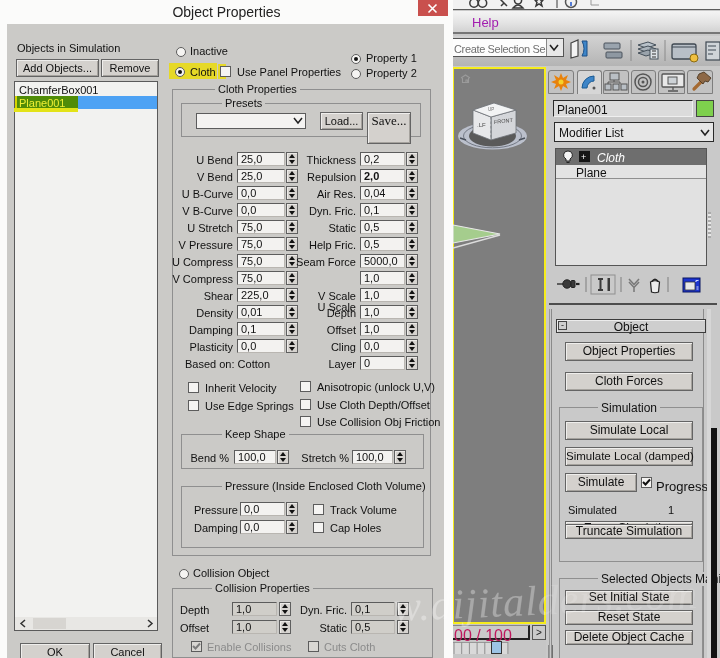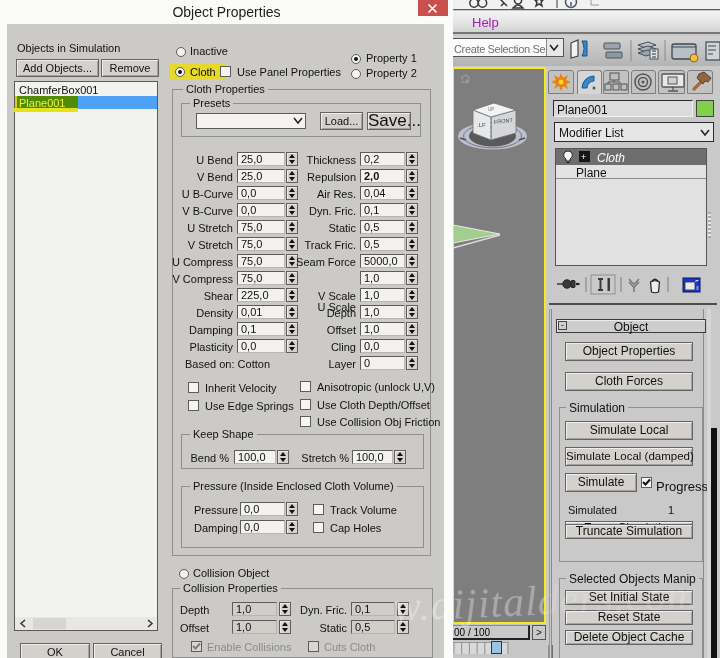--- a/index.html
+++ b/index.html
@@ -1,19 +1,19 @@
 <!DOCTYPE html>
 <html><head><meta charset="utf-8"><style>
 * { margin:0; padding:0; box-sizing:border-box; }
 html,body { width:720px; height:658px; overflow:hidden; }
 body { font-family:"Liberation Sans", sans-serif; font-size:11px; color:#1a1a1a; background:#c9c9c9; position:relative; }
 .abs { position:absolute; }
 .btn { position:absolute; background:#d4d1cd; border:1px solid #646464; text-align:center; color:#111; box-shadow:inset 1px 1px 0 #efeeec, inset -1px -1px 0 #a5a29d; white-space:nowrap; }
 .gbox { position:absolute; border:1px solid #8f8f8f; }
-.glab { position:absolute; background:#cbcac7; padding:0 3px; font-size:11px; color:#111; white-space:nowrap; }
+.glab { position:absolute; background:#cbcac7; padding:0 3px; font-size:11px; color:#111; white-space:nowrap;margin-left:32px; }
 .field { position:absolute; background:#f3f2f0; border:1px solid #5c5c5c; border-bottom-color:#b9b6b1; border-right-color:#b9b6b1; font-size:11px; color:#111; padding:0 0 0 3px; height:14px; line-height:13px; white-space:nowrap; }
 .spin { position:absolute; width:12px; height:14px; background:#d6d3cf; border:1px solid #5f5f5f; box-shadow:inset 1px 1px 0 #eceae7; }
 .spin:before { content:""; position:absolute; left:2px; top:1px; border-left:3px solid transparent; border-right:3px solid transparent; border-bottom:4px solid #111; }
 .spin:after { content:""; position:absolute; left:2px; bottom:1px; border-left:3px solid transparent; border-right:3px solid transparent; border-top:4px solid #111; }
 .lab { position:absolute; font-size:11px; color:#111; white-space:nowrap; }
 .labr { position:absolute; font-size:11px; color:#111; white-space:nowrap; text-align:right; }
 .cb { position:absolute; width:11px; height:11px; background:#f5f4f2; border:1px solid #5c5c5c; }
 .radio { position:absolute; width:10px; height:10px; background:#f5f4f2; border:1px solid #5c5c5c; border-radius:50%; }
 .radio.on:after { content:""; position:absolute; left:2px; top:2px; width:4px; height:4px; background:#111; border-radius:50%; }
 </style></head><body>
@@ -193,21 +193,21 @@
 <div class="gbox" style="left:559px;top:578px;width:144px;height:90px;"></div>
 <div class="glab" style="left:566px;top:572px;background:#c9c9c9;font-size:12px;">Selected Objects Manip</div>
 <div class="btn" style="left:565px;top:590px;width:128px;height:15px;line-height:13px;font-size:12px;">Set Initial State</div>
 <div class="btn" style="left:565px;top:610px;width:128px;height:15px;line-height:13px;font-size:12px;">Reset State</div>
 <div class="btn" style="left:565px;top:630px;width:128px;height:15px;line-height:13px;font-size:12px;">Delete Object Cache</div>
 <div class="abs" style="left:707px;top:309px;width:4px;height:349px;background:#d6d6d6;"></div>
 <div class="abs" style="left:711px;top:428px;width:6px;height:230px;background:#111;"></div>
 <div class="abs" style="left:708px;top:212px;width:3px;height:26px;background:repeating-linear-gradient(#aaa 0 2px,#e8e8e8 2px 4px);"></div>
 <div class="abs" style="left:451px;top:624px;width:95px;height:34px;background:#c6c6c6;"></div>
 <div class="abs" style="left:448px;top:625px;width:82px;height:15px;background:#c9c9c9;border:1px solid #888;border-right:2px solid #222;border-bottom:2px solid #222;"></div>
-<div class="lab" style="left:454px;top:627px;font-size:10px;color:#000000;">00 / 100</div>
+<div class="lab" style="left:454px;top:627px;font-size:16px;color:#be185d;">00 / 100</div>
 <div class="abs" style="left:532px;top:625px;width:14px;height:15px;background:#c9c9c9;border:1px solid #555;text-align:center;line-height:13px;font-size:10px;">&gt;</div>
 <div class="abs" style="left:448px;top:642px;width:60px;height:12px;background:#d9d9d9;border-top:1px solid #999;"></div>
 <svg class="abs" style="left:448px;top:642px;" width="62" height="12">
     <path d="M6.0 0 v12" stroke="#8e8e8e" stroke-width="1"></path>
     <path d="M13.7 0 v12" stroke="#8e8e8e" stroke-width="1"></path>
     <path d="M21.4 0 v12" stroke="#8e8e8e" stroke-width="1"></path>
     <path d="M29.1 0 v12" stroke="#8e8e8e" stroke-width="1"></path>
     <path d="M36.8 0 v12" stroke="#8e8e8e" stroke-width="1"></path>
     <path d="M44.5 0 v12" stroke="#8e8e8e" stroke-width="1"></path>
     <path d="M52.2 0 v12" stroke="#8e8e8e" stroke-width="1"></path>
@@ -257,37 +257,37 @@
 <div class="lab" style="left:366px;top:67px;">Property 2</div>
 <div class="gbox" style="left:172px;top:89px;width:259px;height:467px;"></div>
 <div class="glab" style="left:183px;top:83px;background:#cbcac7;color:#111;">Cloth Properties</div>
 <div class="gbox" style="left:181px;top:103px;width:240px;height:34px;"></div>
 <div class="glab" style="left:190px;top:97px;background:#cbcac7;color:#111;">Presets</div>
 <div class="abs" style="left:196px;top:113px;width:110px;height:16px;background:#f4f3f1;border:1px solid #5c5c5c;"></div>
 <svg class="abs" style="left:293px;top:117px;" width="10" height="8">
     <path d="M1 1 L5 6 L9 1" stroke="#222" stroke-width="1.5" fill="none"></path>
   </svg>
 <div class="btn" style="left:320px;top:112px;width:43px;height:18px;line-height:16px;font-size:11px;">Load...</div>
-<div class="btn" style="left:367px;top:112px;width:44px;height:18px;line-height:16px;font-size:17px;">Save...</div>
+<div class="btn" style="left:367px;top:112px;width:44px;height:32px;line-height:16px;font-size:13px;font-family:Liberation Serif, serif;">Save...</div>
 <div class="labr" style="left:158px;top:154px;width:75px;">U Bend</div>
 <div class="field" style="left:237px;top:152px;width:48px;">25,0</div>
 <div class="spin" style="left:286px;top:152px;"></div>
 <div class="labr" style="left:158px;top:171px;width:75px;">V Bend</div>
 <div class="field" style="left:237px;top:169px;width:48px;">25,0</div>
 <div class="spin" style="left:286px;top:169px;"></div>
 <div class="labr" style="left:158px;top:188px;width:75px;">U B-Curve</div>
 <div class="field" style="left:237px;top:186px;width:48px;">0,0</div>
 <div class="spin" style="left:286px;top:186px;"></div>
 <div class="labr" style="left:158px;top:205px;width:75px;">V B-Curve</div>
 <div class="field" style="left:237px;top:203px;width:48px;">0,0</div>
 <div class="spin" style="left:286px;top:203px;"></div>
 <div class="labr" style="left:158px;top:222px;width:75px;">U Stretch</div>
 <div class="field" style="left:237px;top:220px;width:48px;">75,0</div>
 <div class="spin" style="left:286px;top:220px;"></div>
-<div class="labr" style="left:158px;top:239px;width:75px;">V Stretch</div>
+<div class="labr" style="left:158px;top:239px;width:75px;">V Pressure</div>
 <div class="field" style="left:237px;top:237px;width:48px;">75,0</div>
 <div class="spin" style="left:286px;top:237px;"></div>
 <div class="labr" style="left:158px;top:256px;width:75px;">U Compress</div>
 <div class="field" style="left:237px;top:254px;width:48px;">75,0</div>
 <div class="spin" style="left:286px;top:254px;"></div>
 <div class="labr" style="left:158px;top:273px;width:75px;">V Compress</div>
 <div class="field" style="left:237px;top:271px;width:48px;">75,0</div>
 <div class="spin" style="left:286px;top:271px;"></div>
 <div class="labr" style="left:158px;top:290px;width:75px;">Shear</div>
 <div class="field" style="left:237px;top:288px;width:48px;">225,0</div>
@@ -309,21 +309,21 @@
 <div class="spin" style="left:406px;top:169px;"></div>
 <div class="labr" style="left:276px;top:188px;width:80px;">Air Res.</div>
 <div class="field" style="left:360px;top:186px;width:45px;">0,04</div>
 <div class="spin" style="left:406px;top:186px;"></div>
 <div class="labr" style="left:276px;top:205px;width:80px;">Dyn. Fric.</div>
 <div class="field" style="left:360px;top:203px;width:45px;">0,1</div>
 <div class="spin" style="left:406px;top:203px;"></div>
 <div class="labr" style="left:276px;top:222px;width:80px;">Static</div>
 <div class="field" style="left:360px;top:220px;width:45px;">0,5</div>
 <div class="spin" style="left:406px;top:220px;"></div>
-<div class="labr" style="left:276px;top:239px;width:80px;">Track Fric.</div>
+<div class="labr" style="left:276px;top:239px;width:80px;">Help Fric.</div>
 <div class="field" style="left:360px;top:237px;width:45px;">0,5</div>
 <div class="spin" style="left:406px;top:237px;"></div>
 <div class="labr" style="left:276px;top:256px;width:80px;">Seam Force</div>
 <div class="field" style="left:360px;top:254px;width:45px;">5000,0</div>
 <div class="spin" style="left:406px;top:254px;"></div>
 <div class="labr" style="left:276px;top:273px;width:80px;margin-top:28px;">U Scale</div>
 <div class="field" style="left:360px;top:271px;width:45px;">1,0</div>
 <div class="spin" style="left:406px;top:271px;"></div>
 <div class="labr" style="left:276px;top:290px;width:80px;">V Scale</div>
 <div class="field" style="left:360px;top:288px;width:45px;">1,0</div>

